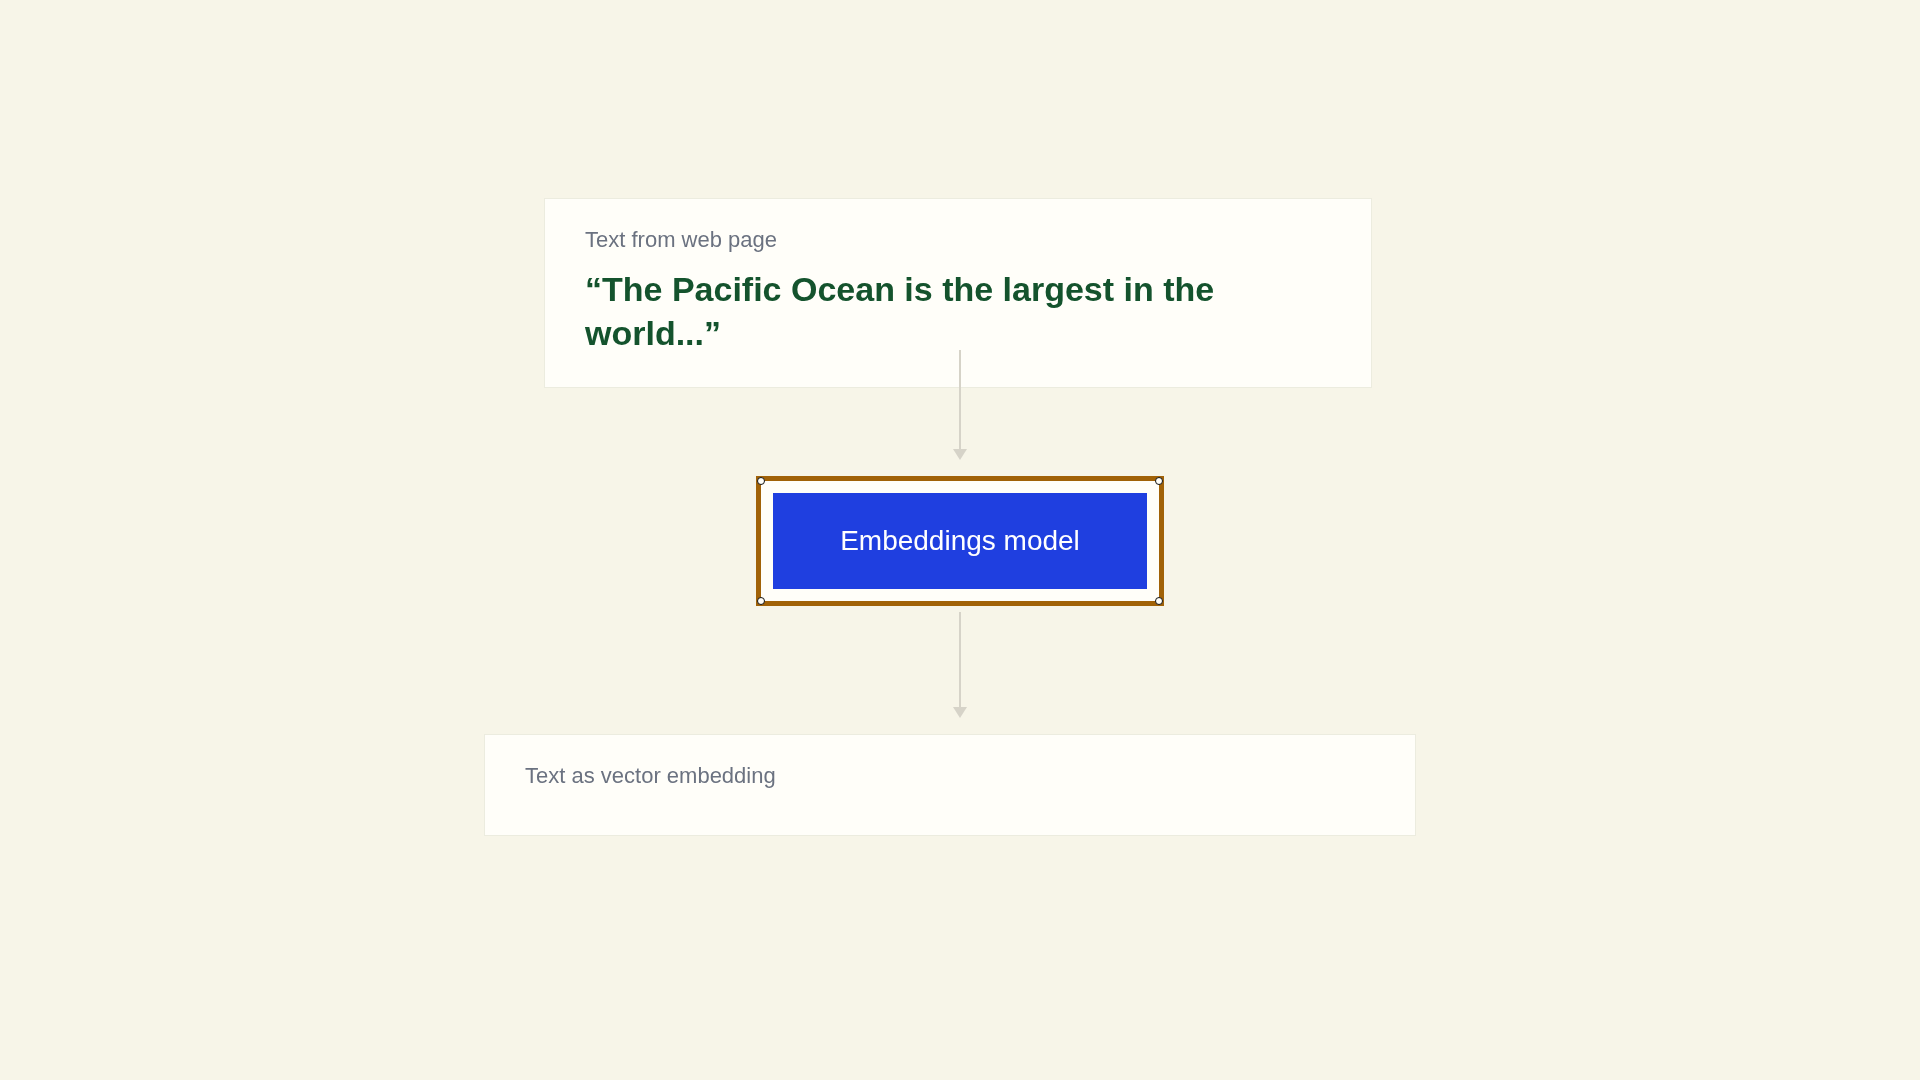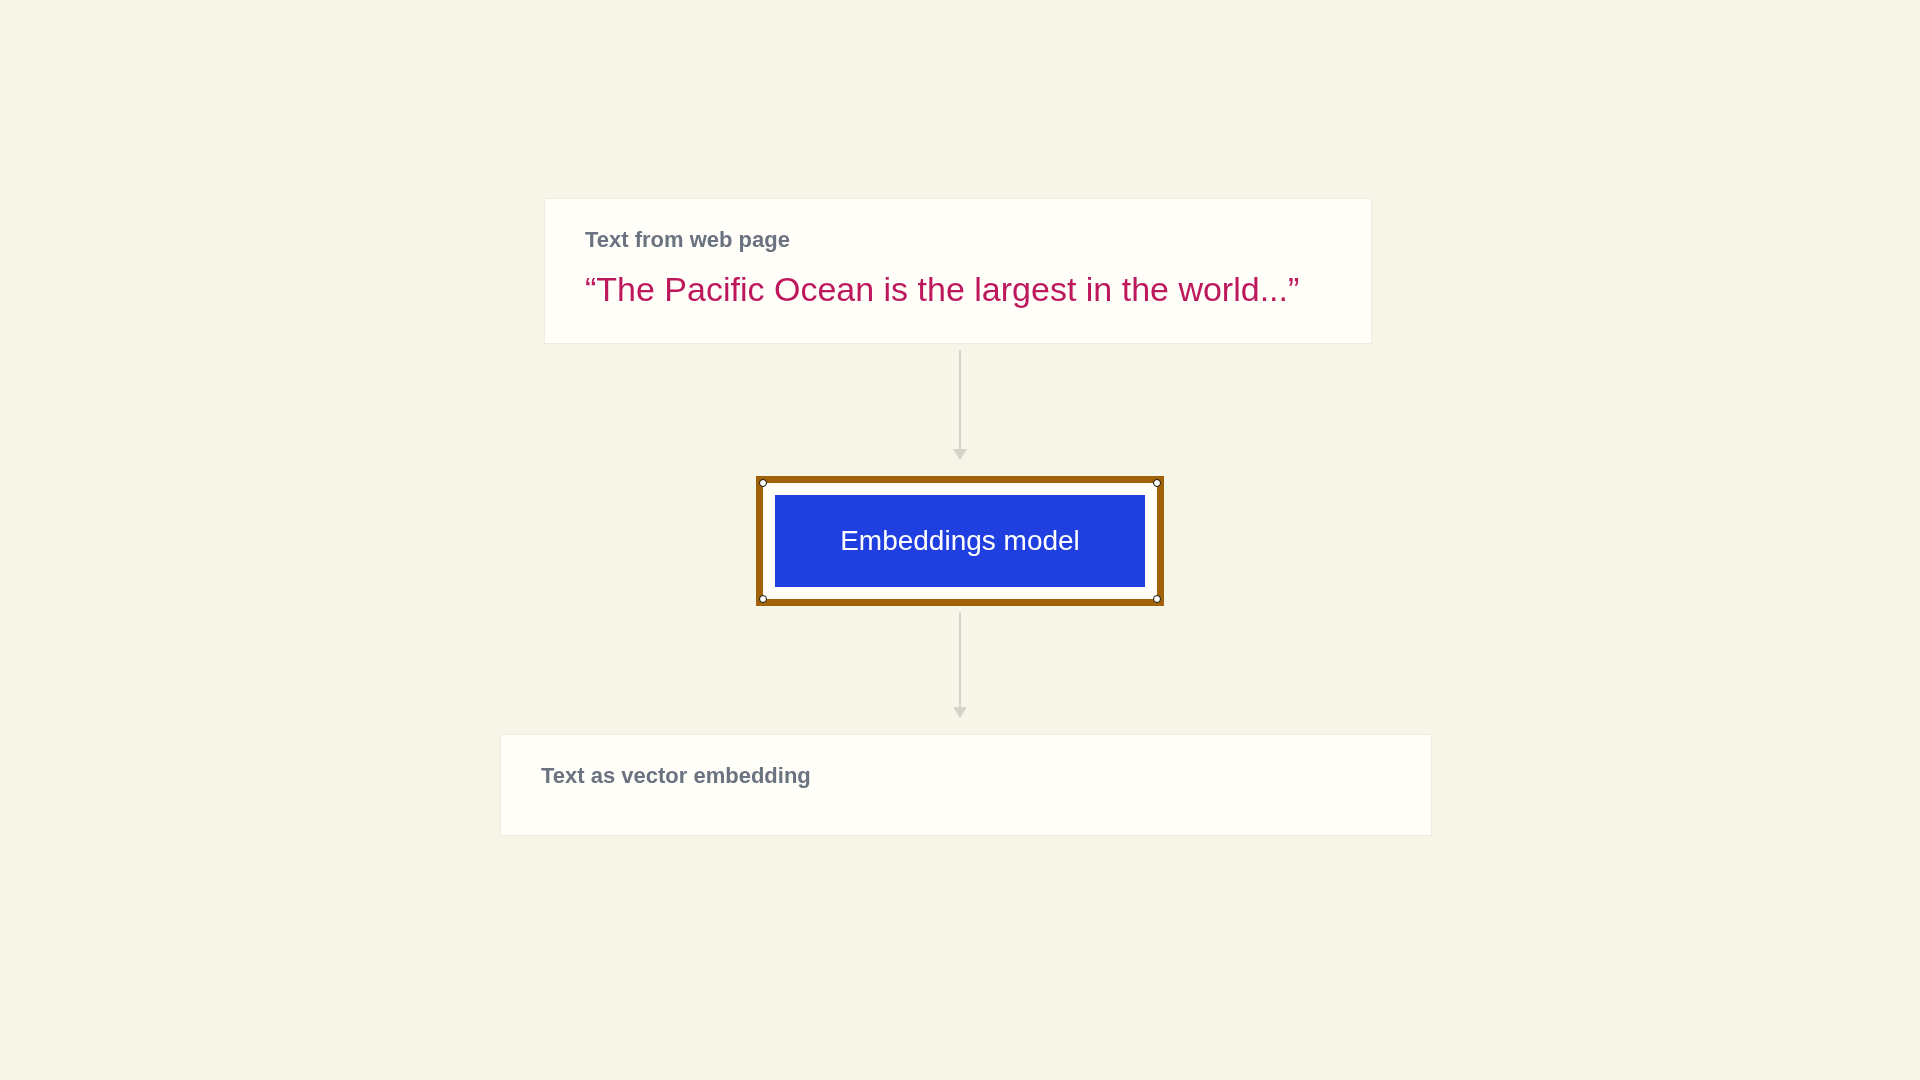--- a/index.html
+++ b/index.html
@@ -19,42 +19,42 @@
   }
   .card {
     position: absolute;
     background: #fffef9;
     border: 1px solid #ececdf;
     padding: 28px 40px 32px 40px;
   }
   .card-label {
     color: #6b7280;
     font-size: 22px;
-    font-weight: 700;
+    font-weight: 400;
     margin-bottom: 14px;
   }
   .card-text {
-    color: #be185d;
+    color: #14532d;
     font-size: 34px;
-    font-weight: 400;
+    font-weight: 700;
     line-height: 1.3;
   }
   .mono {
     font-family: "SFMono-Regular", Consolas, "Liberation Mono", Menlo, monospace;
     font-size: 34px;
     letter-spacing: 1px;
     white-space: pre;
   }
   .input-card {
     left: 312px;
     top: 66px;
     width: 828px;
   }
   .output-card {
-    left: 268px;
+    left: 252px;
     top: 602px;
     width: 932px;
   }
   .arrow {
     position: absolute;
     left: 50%;
     transform: translateX(-50%);
     display: flex;
     flex-direction: column;
     align-items: center;
@@ -74,21 +74,21 @@
   .arrow1 .arrow-line { height: 100px; }
   .arrow2 { top: 480px; }
   .arrow2 .arrow-line { height: 96px; }
   .model-wrap {
     position: absolute;
     left: 50%;
     top: 344px;
     transform: translateX(-50%);
     width: 408px;
     height: 130px;
-    border: 7px solid #a16207;
+    border: 5px solid #a16207;
     background: #fffef9;
     padding: 12px;
     display: flex;
   }
   .model-box {
     flex: 1;
     background: #1f3fe0;
     display: flex;
     align-items: center;
     justify-content: center;

